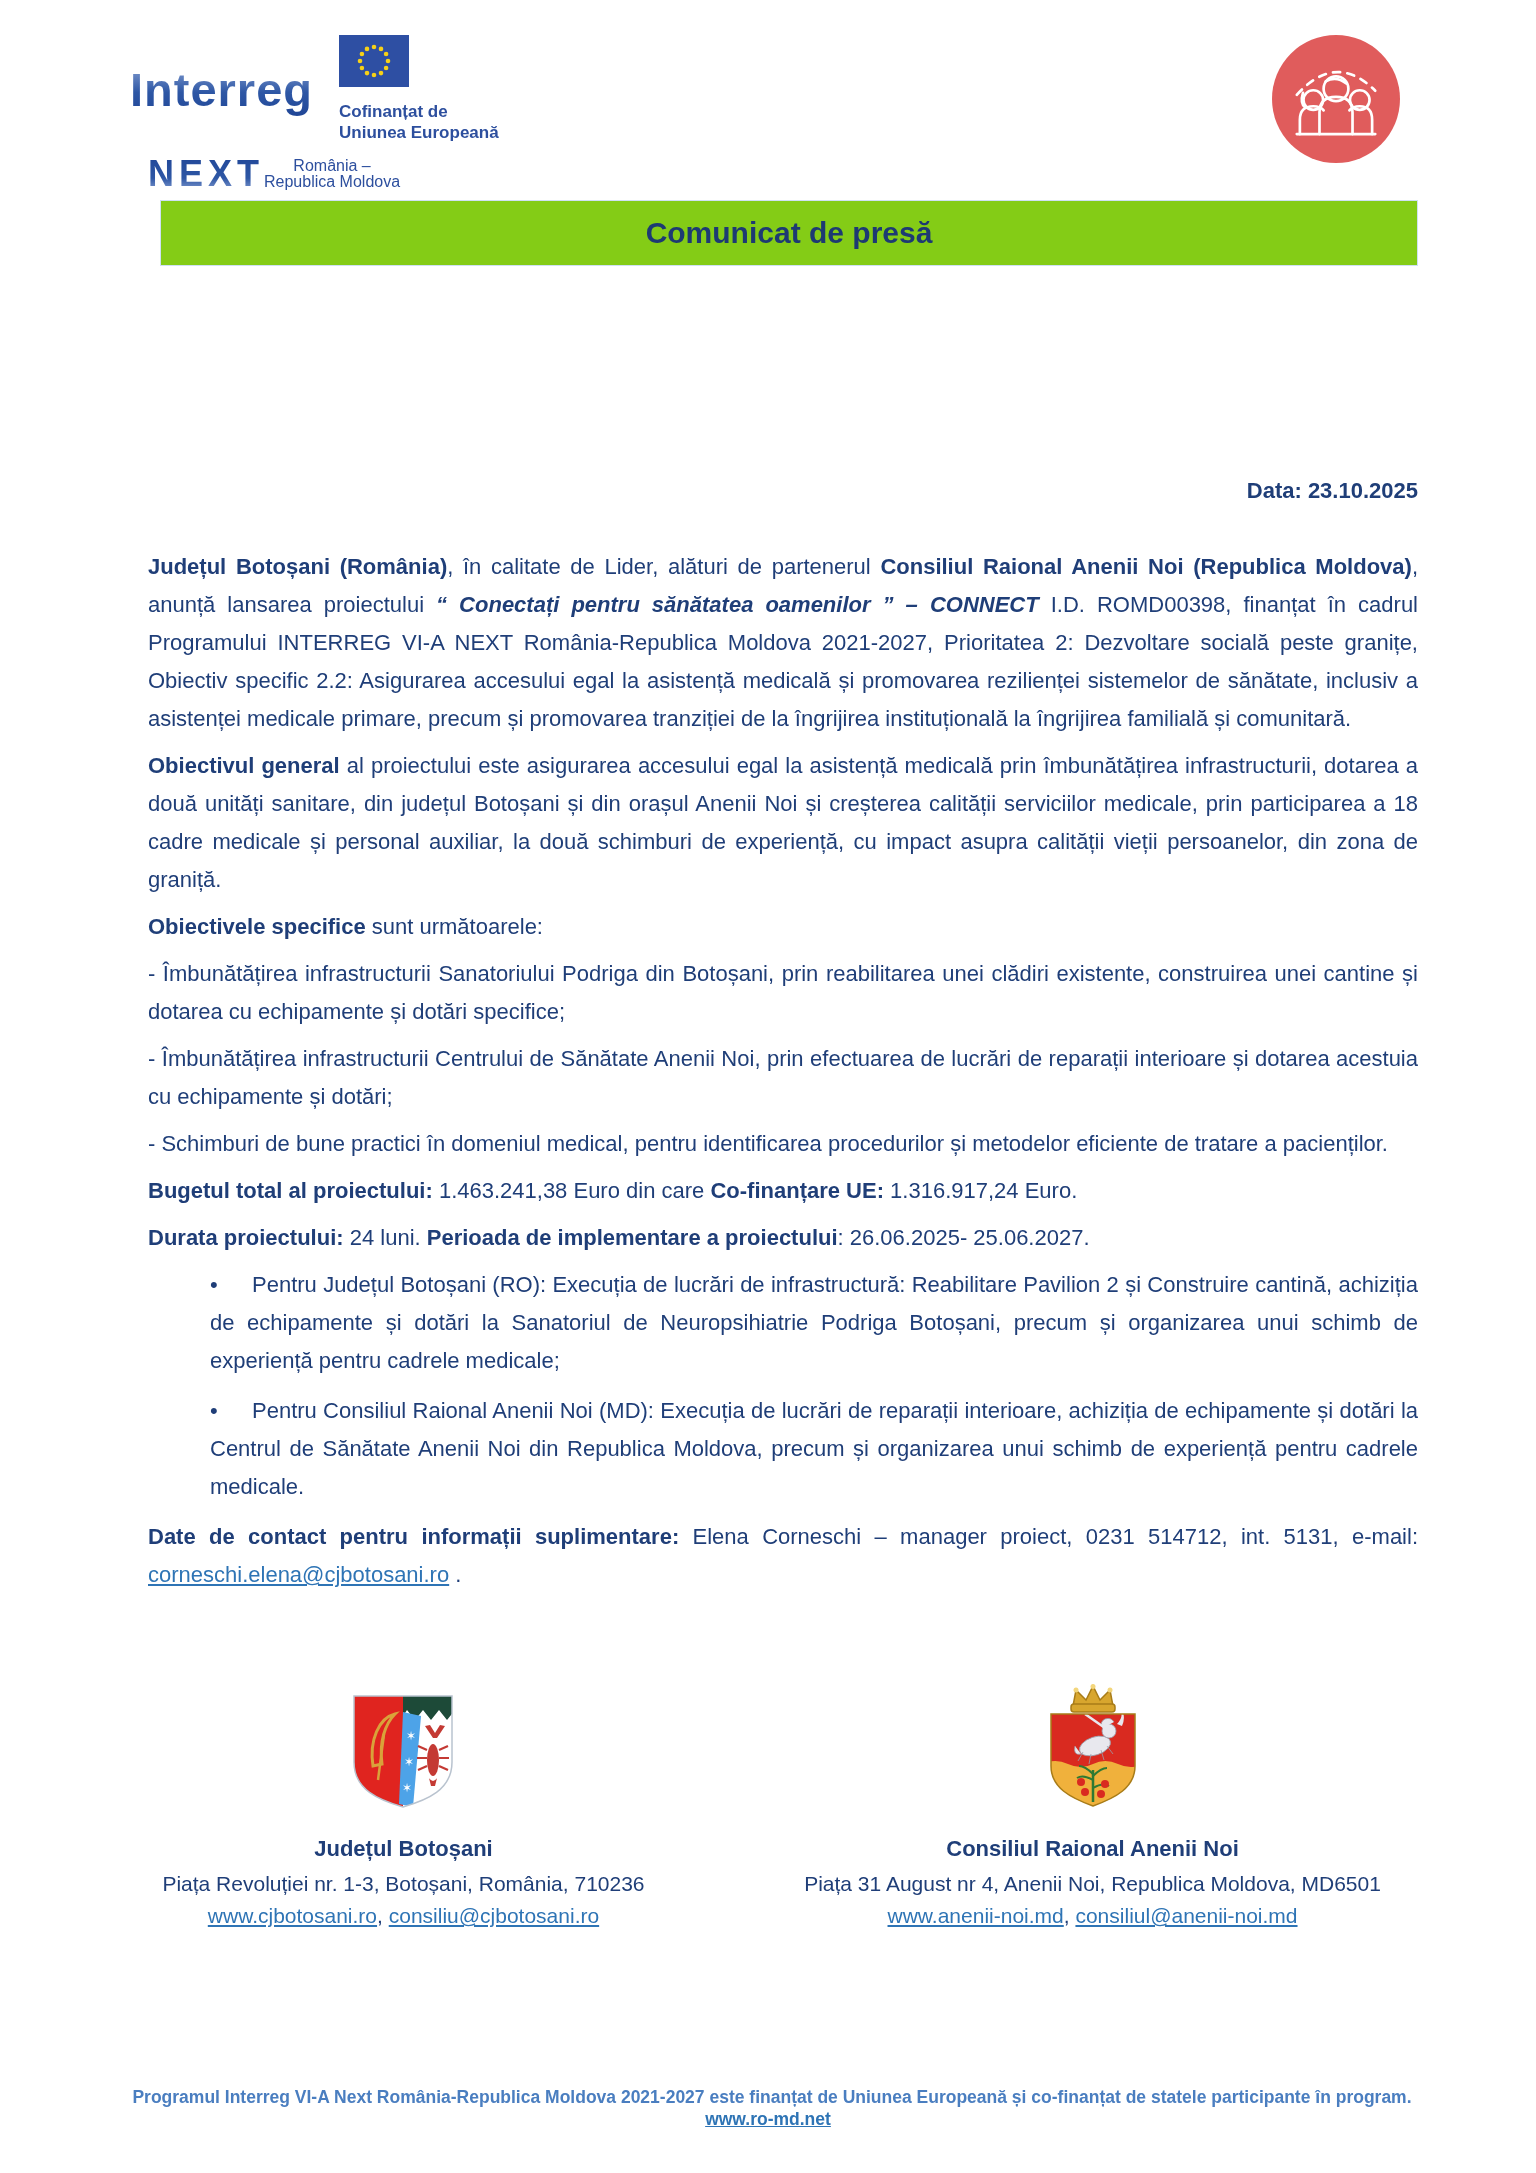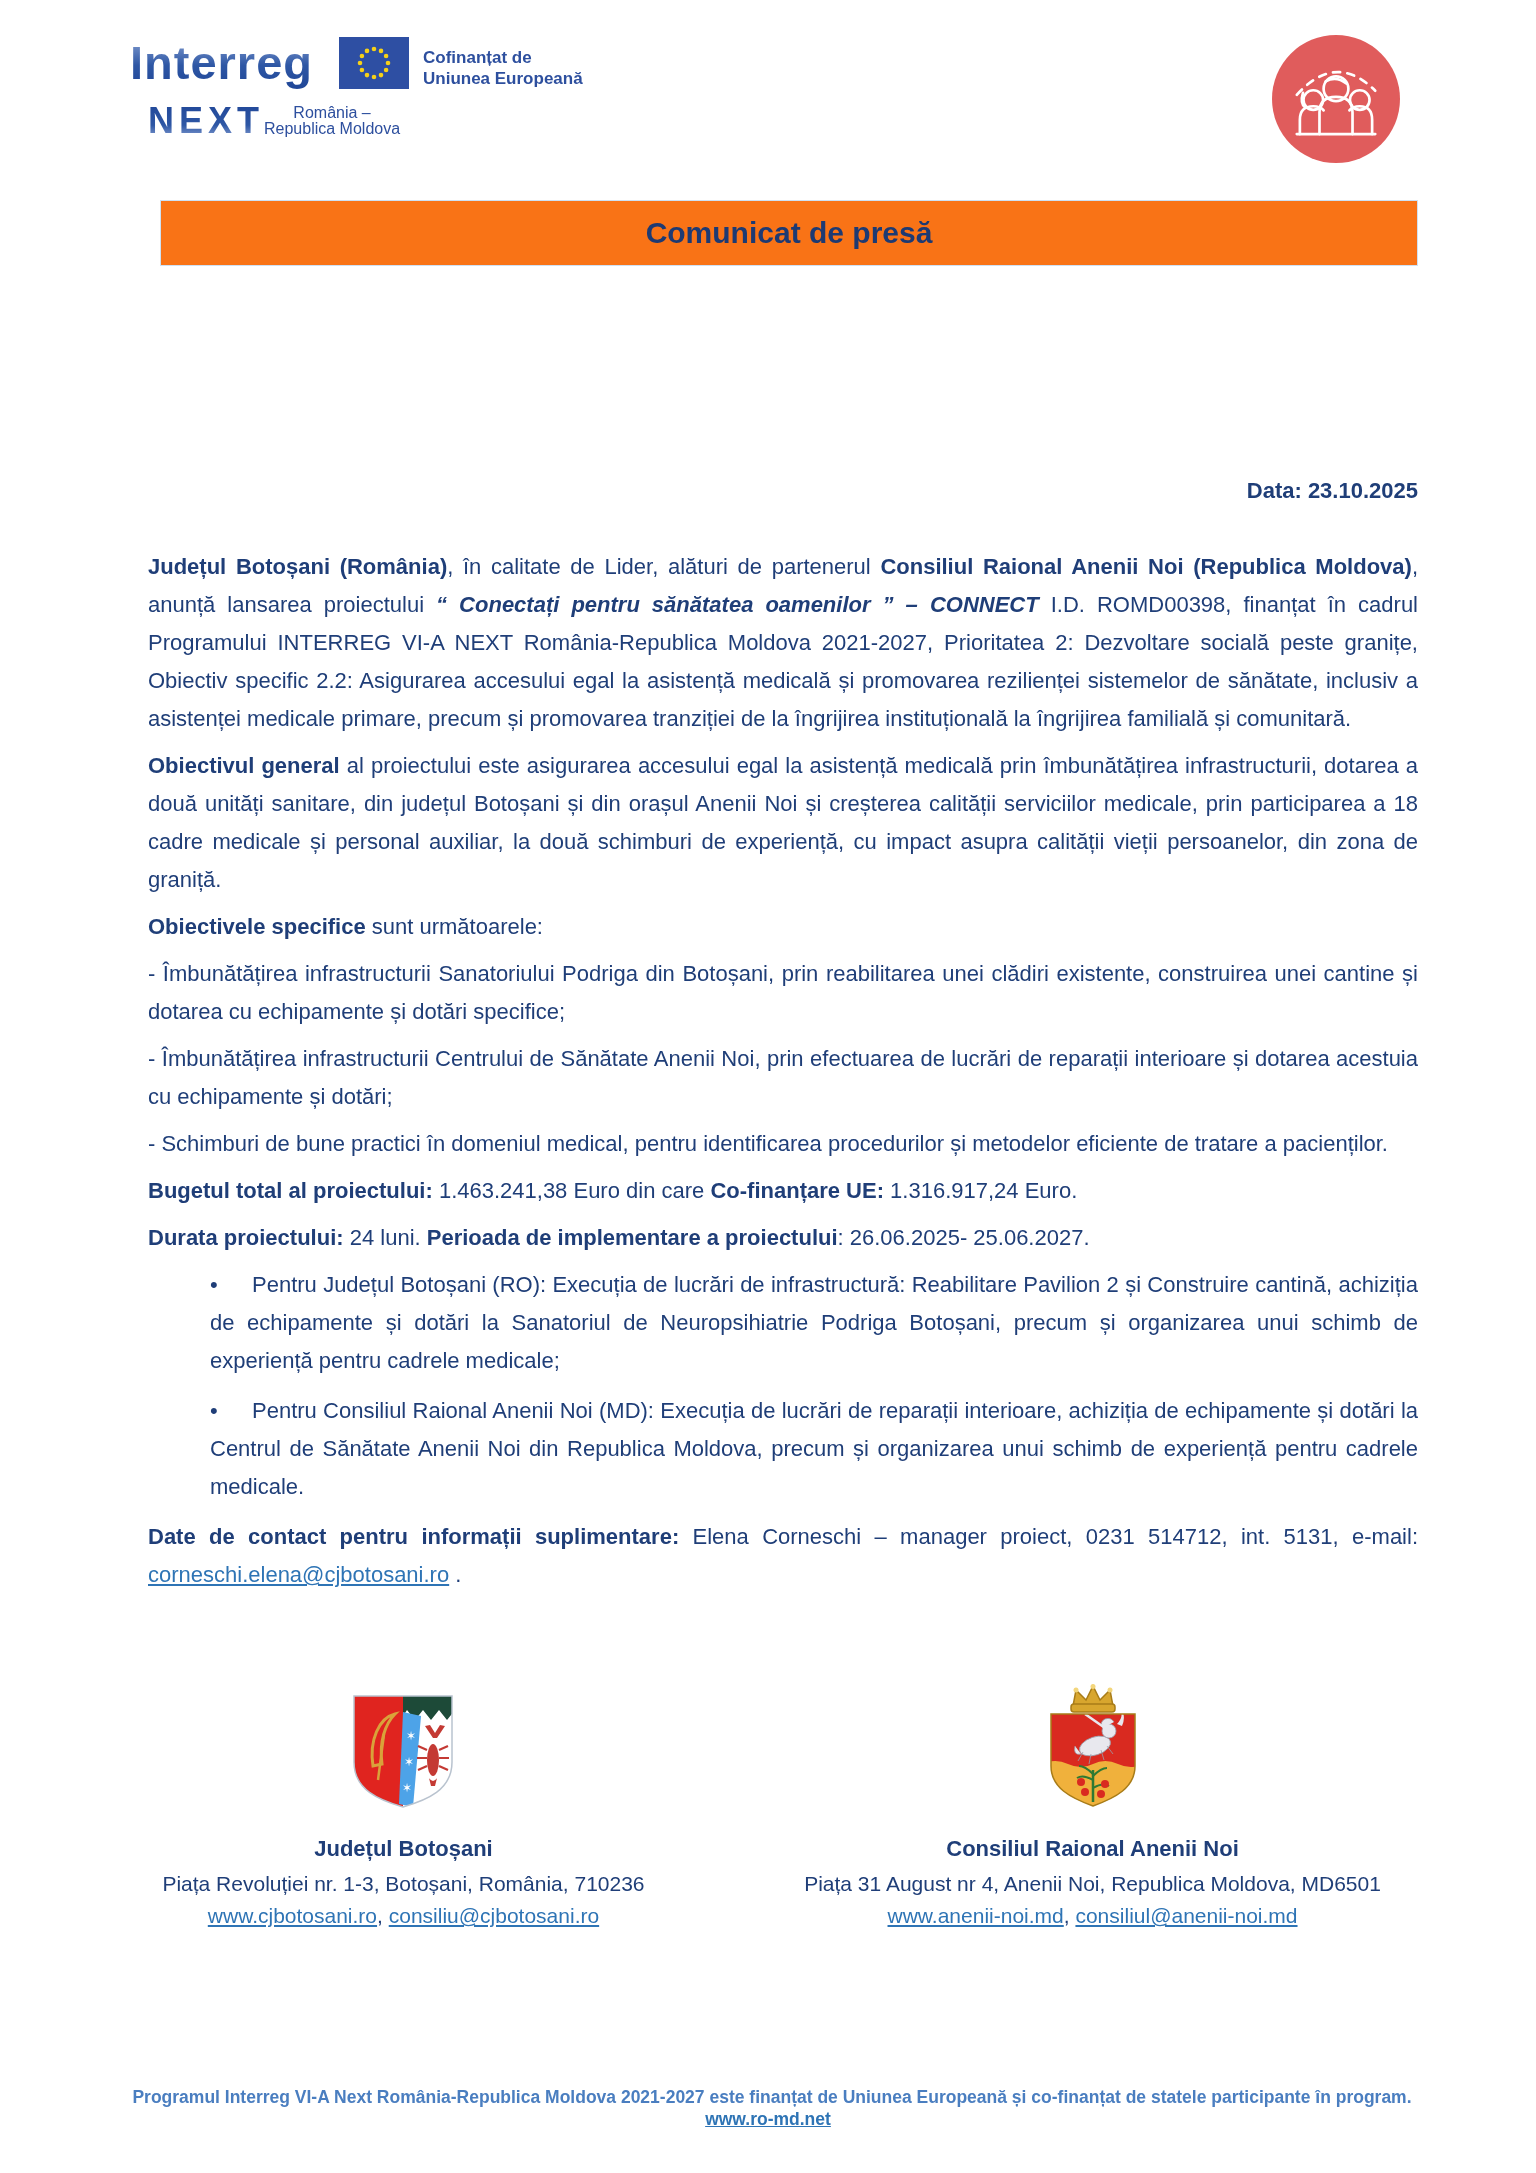--- a/index.html
+++ b/index.html
@@ -15,35 +15,35 @@
 
   
   .header { position:absolute; top:35px; left:130px; right:130px; height:130px; }
   .logo-block { position:absolute; left:0; top:0; }
   .interreg-row { display:flex; align-items:center; gap:26px; }
   .interreg-wordmark {
     font-size:47px; font-weight:700; color:#2e57a5; letter-spacing:1px;
     background:linear-gradient(180deg,#8fa7d6 0%, #2e57a5 55%, #1f4596 100%);
     -webkit-background-clip:text; background-clip:text; -webkit-text-fill-color:transparent;
   }
-  .eu-block { display:flex; align-items:flex-end; gap:14px; }
+  .eu-block { display:flex; align-items:flex-start; gap:14px;flex-direction:column; }
   .eu-text { font-size:17px; font-weight:700; color:#2d4f9e; line-height:21px; }
   .next-row { display:flex; align-items:center; margin-top:10px; margin-left:18px; }
   .next-wordmark {
     font-size:36px; font-weight:800; color:#2d4f9e; letter-spacing:5px;
     background:linear-gradient(180deg,#1f4596 0%, #2e57a5 60%, #9db1dd 100%);
     -webkit-background-clip:text; background-clip:text; -webkit-text-fill-color:transparent;
   }
   .next-region { font-size:16px; font-weight:400; color:#2d4f9e; line-height:16px;text-align:center; }
   .people-badge { position:absolute; right:6px; top:0; width:128px; height:128px; }
 
   
   .banner {
     position:absolute; top:200px; left:160px; width:1258px; height:66px;
-    background:#f97316; border:1px solid #cfe1f3;
+    background:#84cc16; border:1px solid #cfe1f3;
     display:flex; align-items:center; justify-content:center;
   }
   .banner-title { font-size:30px; font-weight:700; color:#1d3a73; }
   .title-block { position:absolute; top:280px; left:0; width:100%; text-align:center; }
   .title-line { font-size:24px; font-weight:700; color:#1d3a73; line-height:34px; }
 
   
   .date-line { position:absolute; top:478px; right:118px; font-size:22px; font-weight:700; }
 
   

